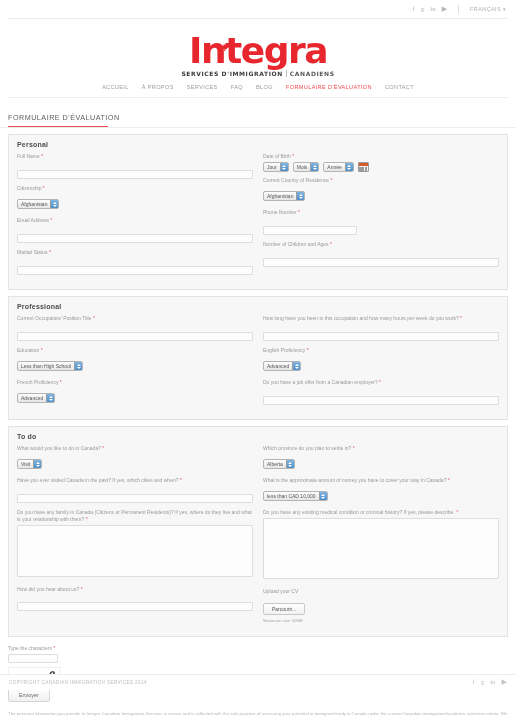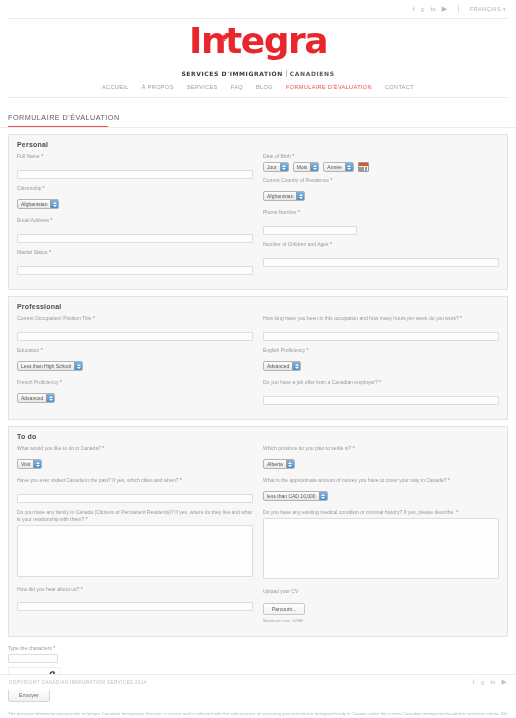--- a/index.html
+++ b/index.html
@@ -28,21 +28,21 @@
   .soc-ico.yt { font-family:"DejaVu Sans", sans-serif; font-size:7px; }
   .divider-v { width:1px; height:8px; background:#dcdcdc; margin:0 5px; }
   .lang { font-size:5.5px; color:#b0b0b0; letter-spacing:.4px; }
   .lang .caret { font-size:5px; margin-left:2px; }
 
   .topline { height:1px; background:#ececec; margin:0 8px; }
 
   
   .logo-wrap {
     height:58px; display:flex; flex-direction:column;
-    align-items:center; justify-content:space-between; padding-top:4px;
+    align-items:center; justify-content:flex-end; padding-top:4px;
   }
   .logo-word {
     position:relative;
     font-family:"DejaVu Sans", sans-serif;
     font-weight:bold;
     font-size:36px;
     color:#e8262d;
     letter-spacing:-1.5px;
     line-height:36px;
   }

